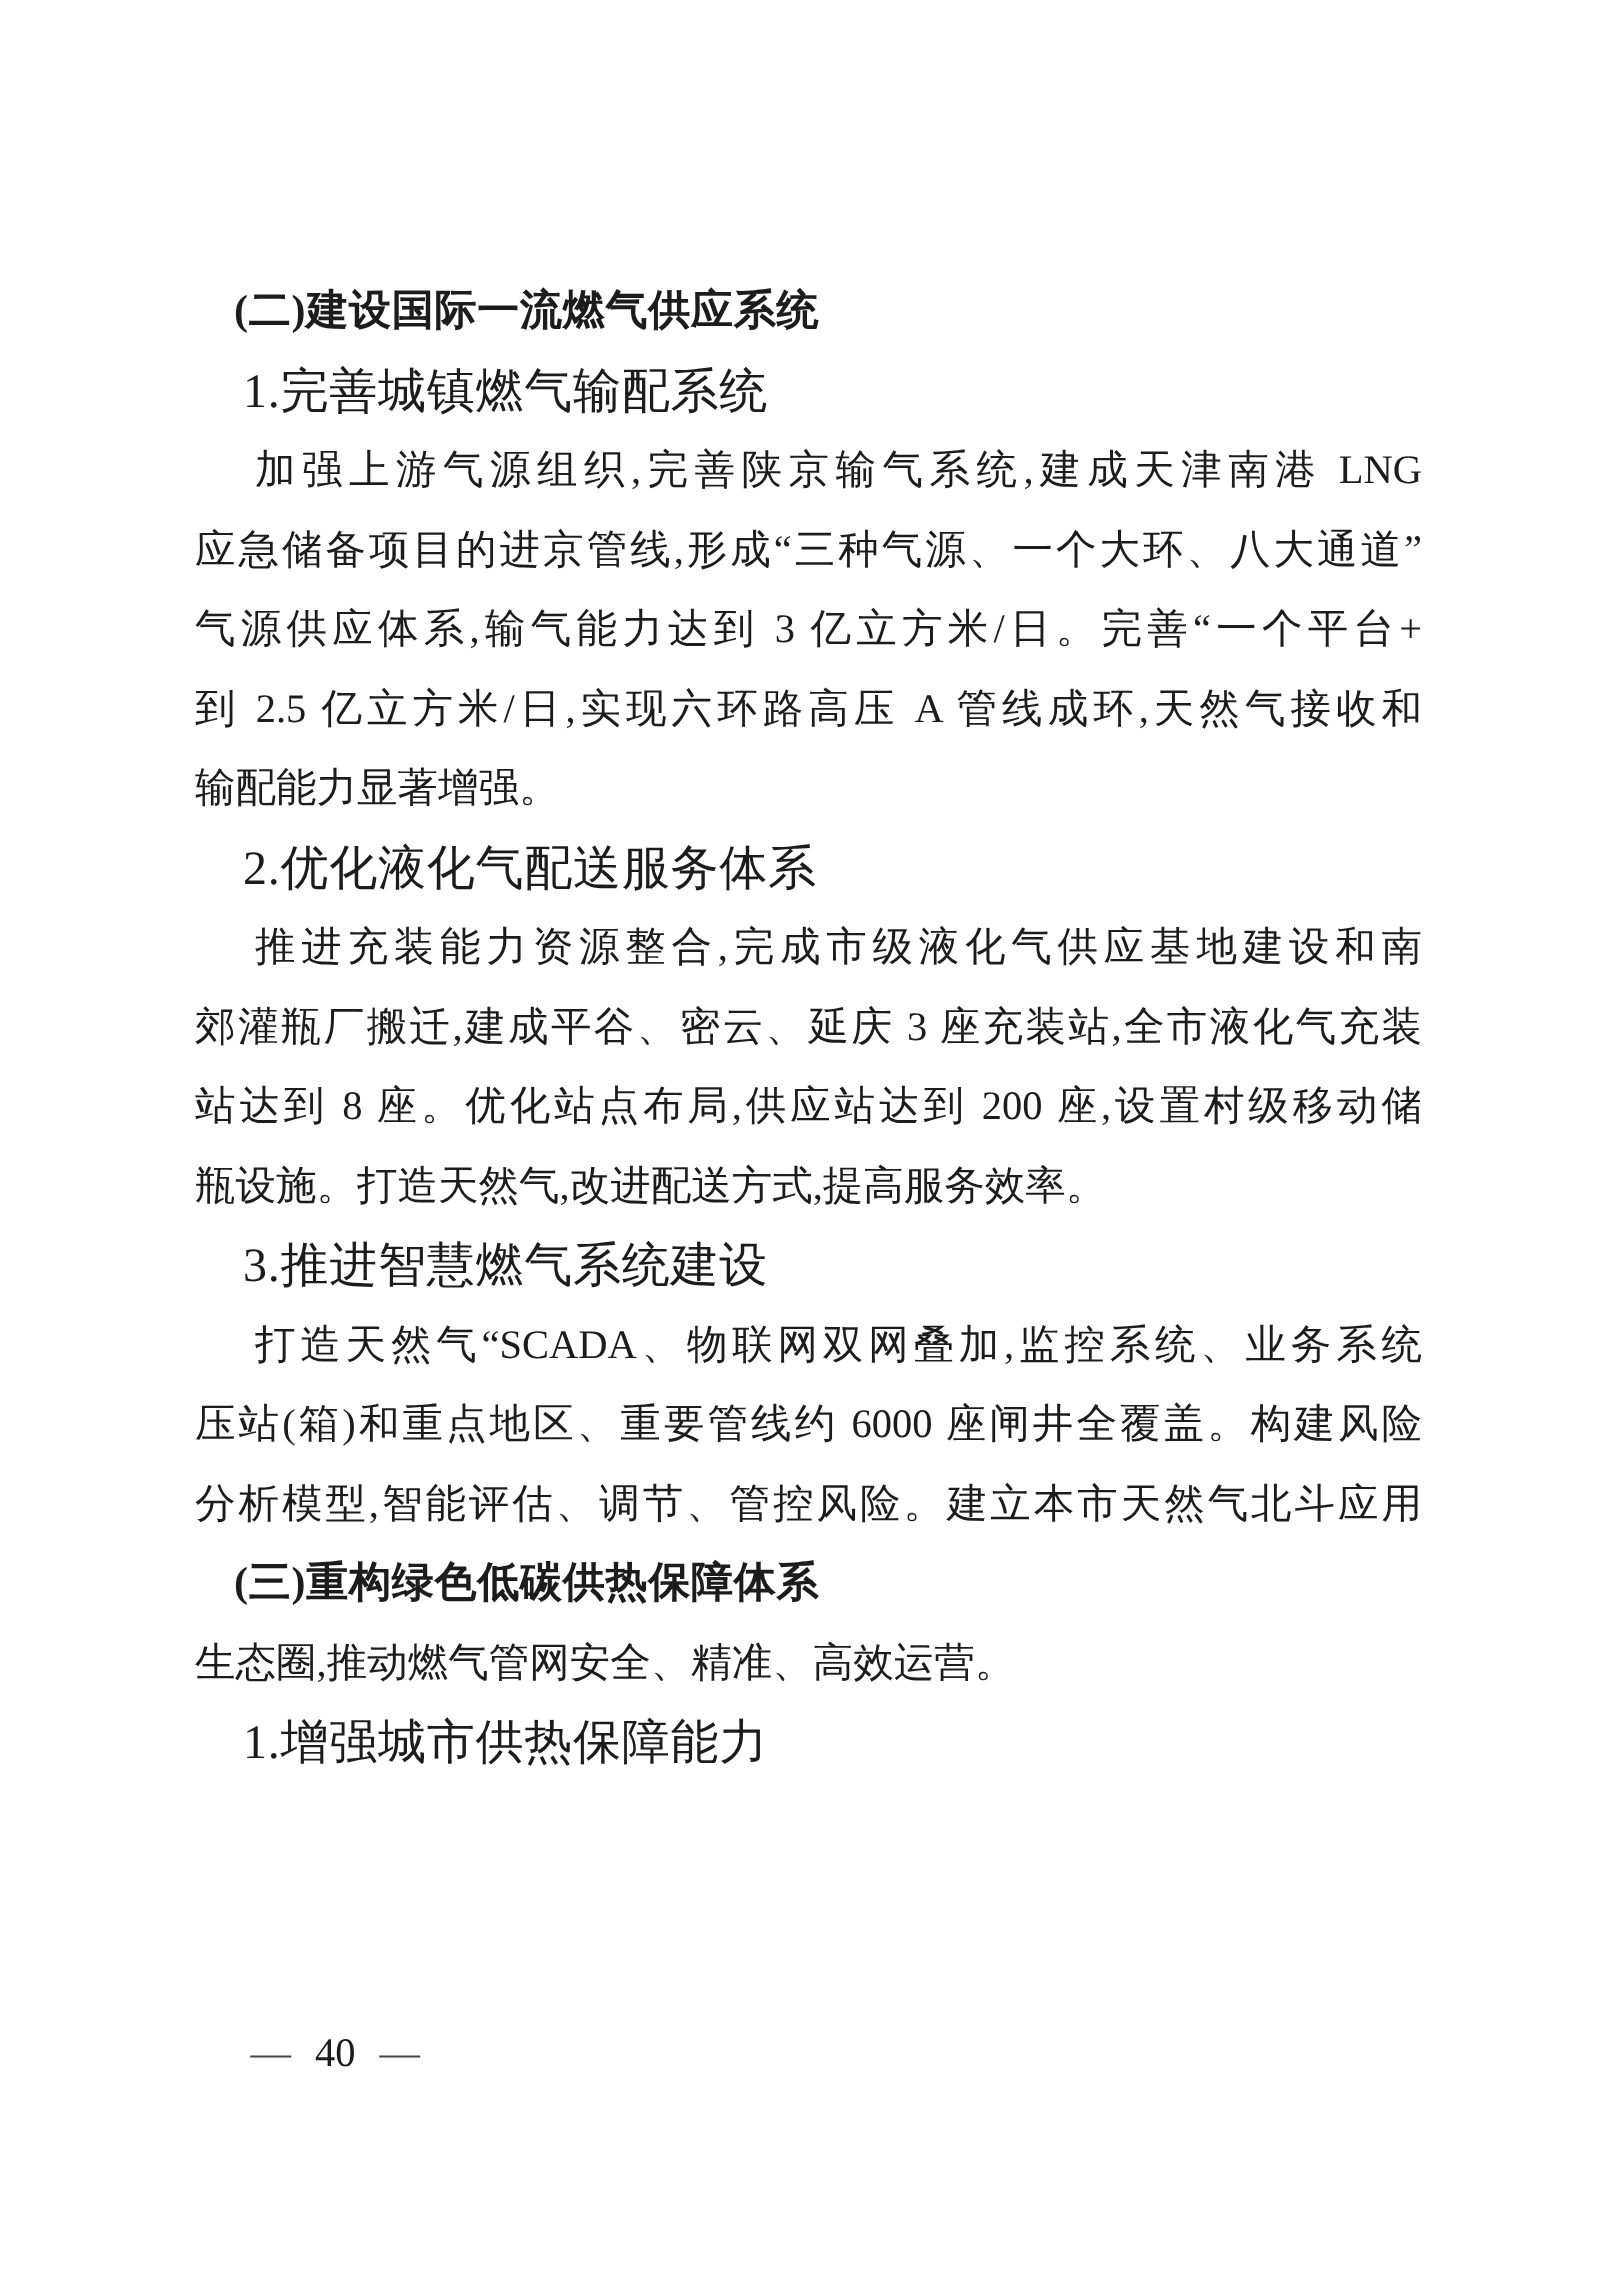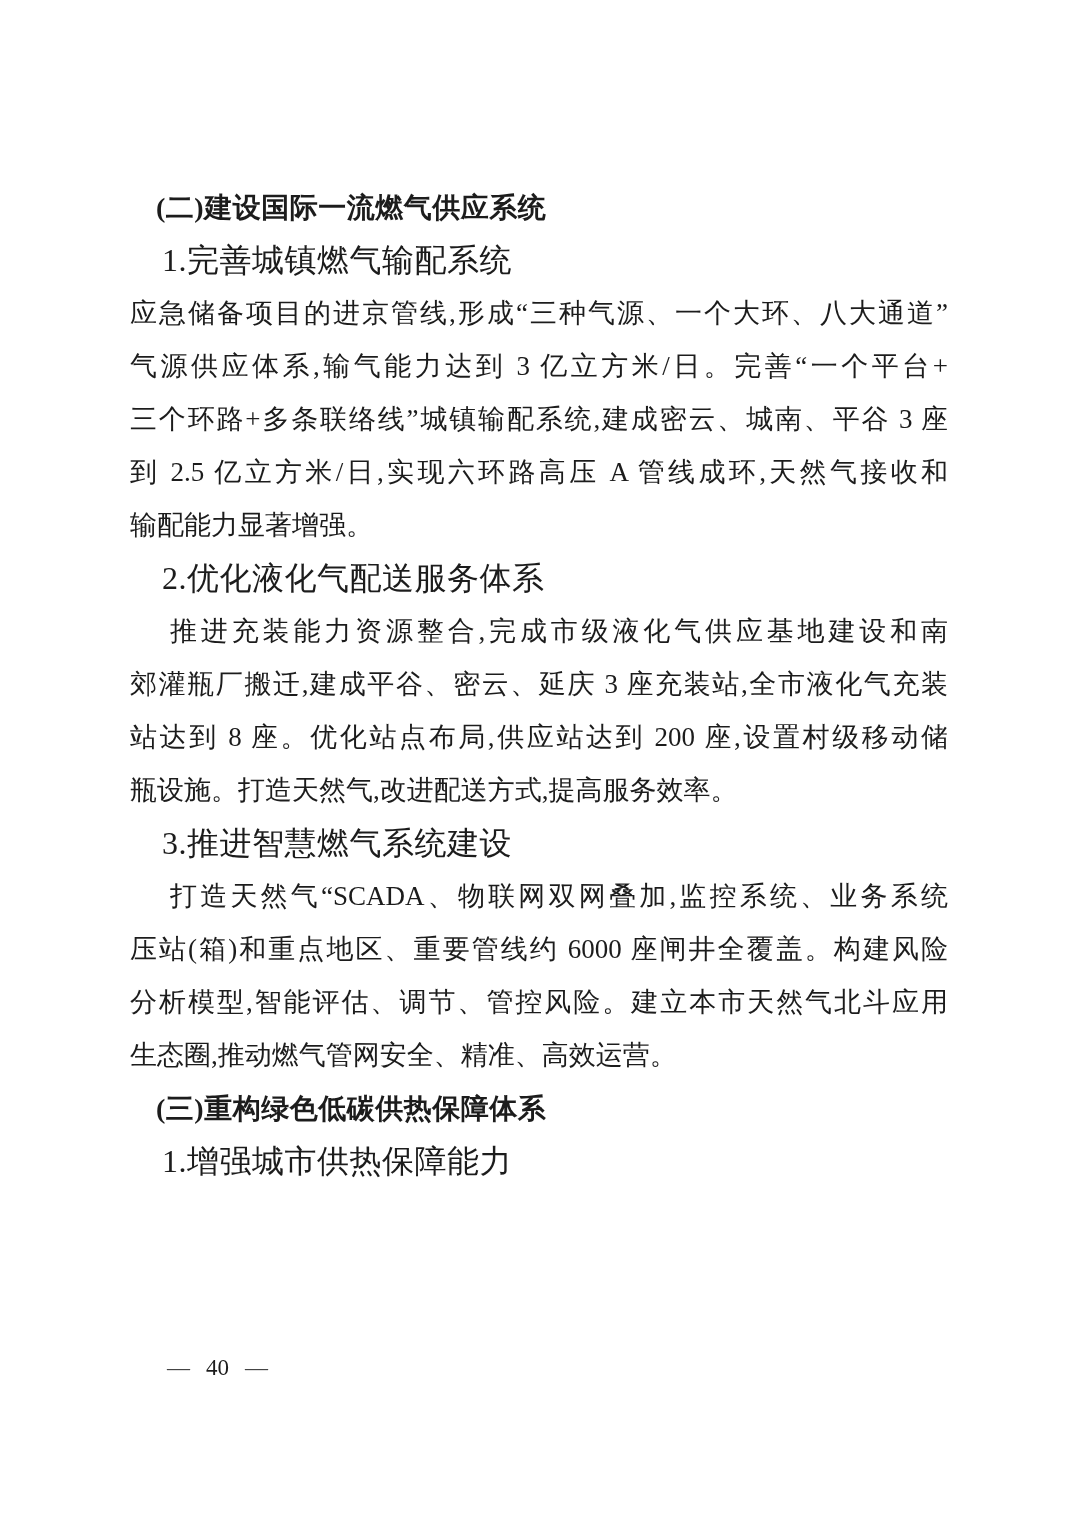--- a/index.html
+++ b/index.html
@@ -52,54 +52,54 @@
   .line.para-end {
     text-align: right;
     text-align-last: left;
   }
   .footer {
     position: absolute;
     left: 167px;
     top: 1348px;
     height: 40px;
     line-height: 40px;
-    font-size: 23px;
+    font-size: 27px;
     color: #2a2a2a;
     letter-spacing: 0;
   }
   .footer .pgnum {
     display: inline-block;
     margin: 0 16px;
     color: #1c1c1c;
   }
   .footer .dash {
     color: #444444;
   }
 </style>
 </head>
 <body>
 
 <div class="page">
   <div class="text-column" id="doc-body">
       <div class="line heading">(二)建设国际一流燃气供应系统</div>
       <div class="line subhead">1.完善城镇燃气输配系统</div>
+      <div class="line first">加强上游气源组织,完善陕京输气系统,建成天津南港 LNG</div>
       <div class="line">应急储备项目的进京管线,形成“三种气源、一个大环、八大通道”</div>
       <div class="line">气源供应体系,输气能力达到 3 亿立方米/日。完善“一个平台+</div>
-      <div class="line">三个环路+多条联络线”城镇输配系统,建成密云、城南、平谷 3 座</div>
       <div class="line">到 2.5 亿立方米/日,实现六环路高压 A 管线成环,天然气接收和</div>
       <div class="line para-end">输配能力显著增强。</div>
       <div class="line subhead">2.优化液化气配送服务体系</div>
       <div class="line first">推进充装能力资源整合,完成市级液化气供应基地建设和南</div>
       <div class="line">郊灌瓶厂搬迁,建成平谷、密云、延庆 3 座充装站,全市液化气充装</div>
       <div class="line">站达到 8 座。优化站点布局,供应站达到 200 座,设置村级移动储</div>
       <div class="line para-end">瓶设施。打造天然气,改进配送方式,提高服务效率。</div>
       <div class="line subhead">3.推进智慧燃气系统建设</div>
       <div class="line first">打造天然气“SCADA、物联网双网叠加,监控系统、业务系统</div>
       <div class="line">压站(箱)和重点地区、重要管线约 6000 座闸井全覆盖。构建风险</div>
       <div class="line">分析模型,智能评估、调节、管控风险。建立本市天然气北斗应用</div>
+      <div class="line heading">(三)重构绿色低碳供热保障体系</div>
       <div class="line para-end">生态圈,推动燃气管网安全、精准、高效运营。</div>
-      <div class="line heading">(三)重构绿色低碳供热保障体系</div>
       <div class="line subhead">1.增强城市供热保障能力</div>
     </div>
   <div class="footer">
     <span class="dash">—</span><span class="pgnum">40</span><span class="dash">—</span>
   </div>
 </div>
 
 </body></html>

